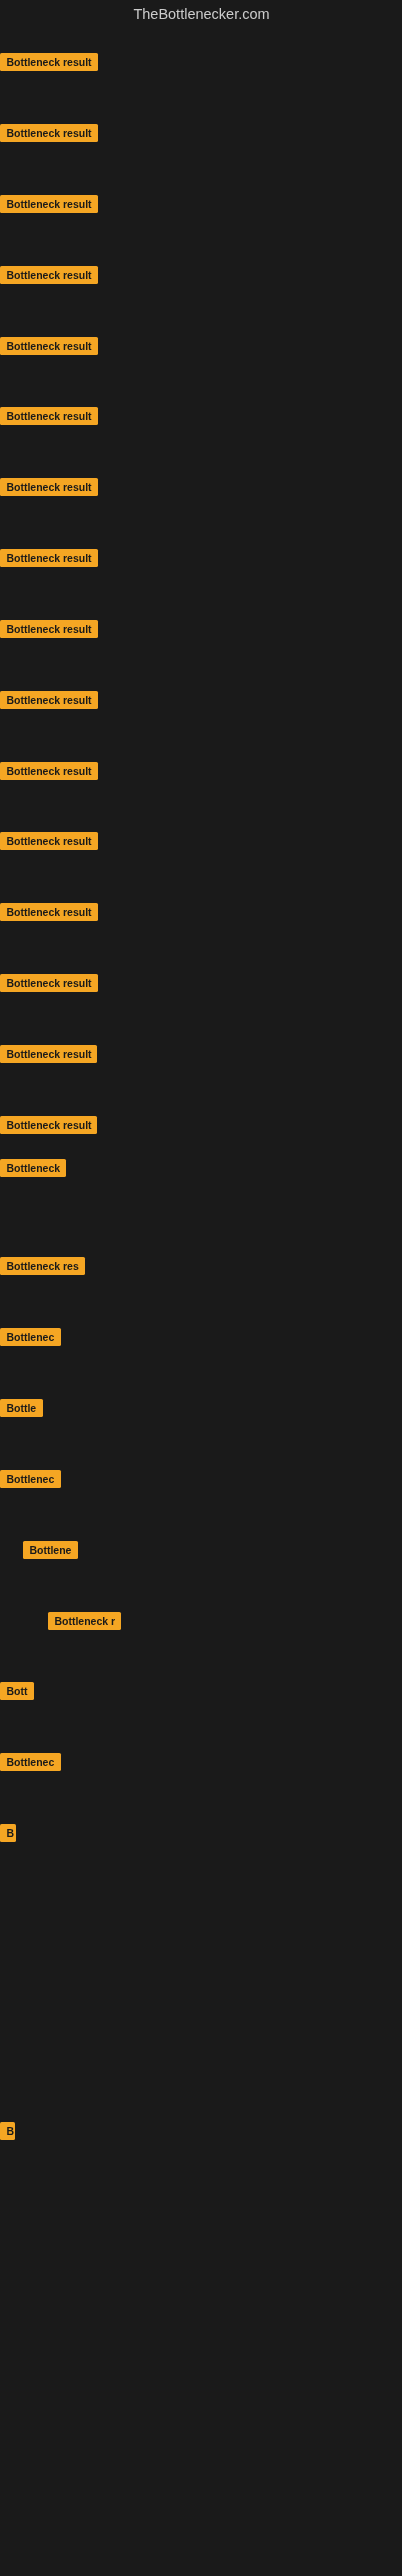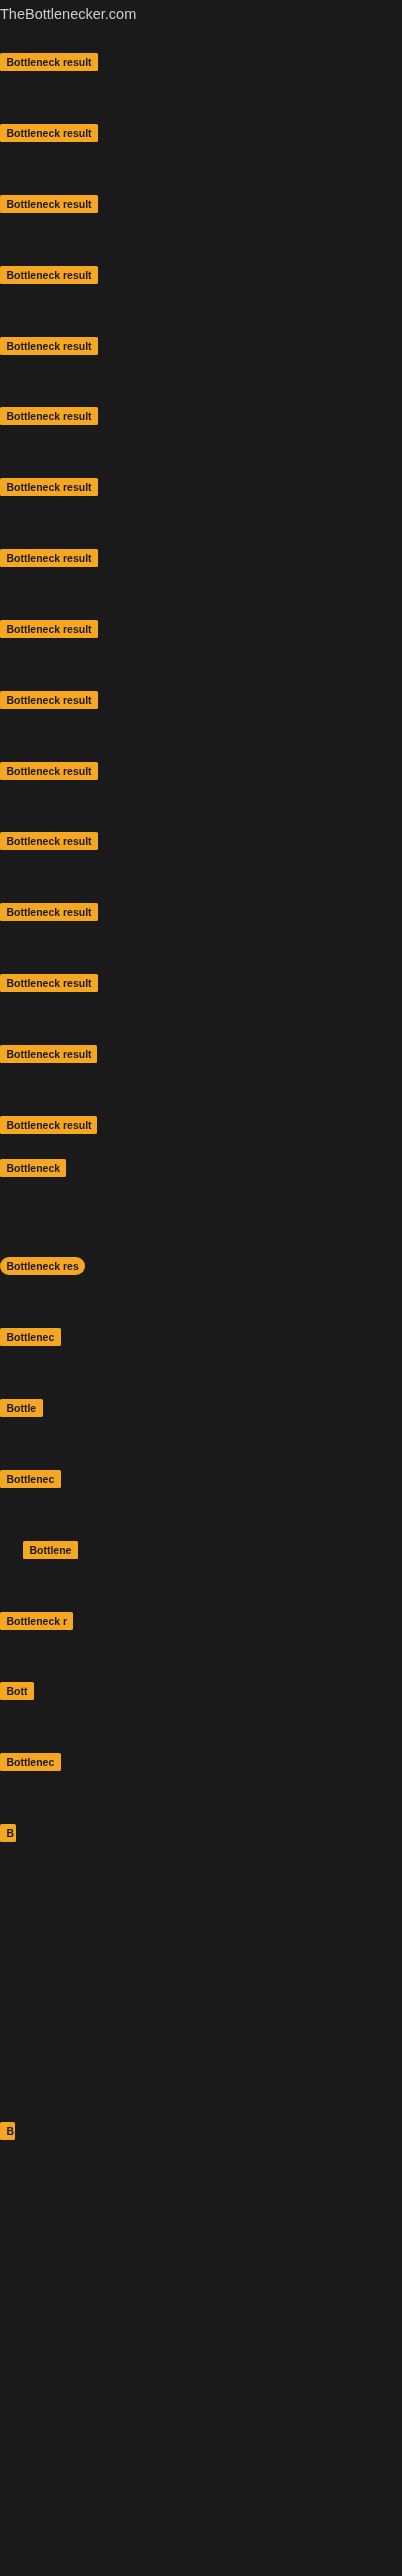--- a/index.html
+++ b/index.html
@@ -10,20 +10,21 @@
 
     body {
       width: 403px;
       min-height: 2576px;
       background-color: #1a1a1a;
       font-family: Arial, sans-serif;
       position: relative;
     }
 
     .site-title {
+      text-align: center;
       color: #cccccc;
       font-size: 14.5px;
       padding: 6.4px 0;
       background-color: #1a1a1a;
     }
 
     .bottleneck-item {
       position: absolute;
       left: 0;
     }
@@ -56,24 +57,24 @@
     <div class="bottleneck-item" style="top: 520px; left: 0px;"><span class="bottleneck-badge" style="max-width: 105px;">Bottleneck result</span></div>
     <div class="bottleneck-item" style="top: 591px; left: 0px;"><span class="bottleneck-badge" style="max-width: 105px;">Bottleneck result</span></div>
     <div class="bottleneck-item" style="top: 662px; left: 0px;"><span class="bottleneck-badge" style="max-width: 105px;">Bottleneck result</span></div>
     <div class="bottleneck-item" style="top: 733px; left: 0px;"><span class="bottleneck-badge" style="max-width: 105px;">Bottleneck result</span></div>
     <div class="bottleneck-item" style="top: 803px; left: 0px;"><span class="bottleneck-badge" style="max-width: 105px;">Bottleneck result</span></div>
     <div class="bottleneck-item" style="top: 874px; left: 0px;"><span class="bottleneck-badge" style="max-width: 105px;">Bottleneck result</span></div>
     <div class="bottleneck-item" style="top: 945px; left: 0px;"><span class="bottleneck-badge" style="max-width: 105px;">Bottleneck result</span></div>
     <div class="bottleneck-item" style="top: 1016px; left: 0px;"><span class="bottleneck-badge" style="max-width: 97px;">Bottleneck result</span></div>
     <div class="bottleneck-item" style="top: 1087px; left: 0px;"><span class="bottleneck-badge" style="max-width: 97px;">Bottleneck result</span></div>
     <div class="bottleneck-item" style="top: 1130px; left: 0px;"><span class="bottleneck-badge" style="max-width: 72px;">Bottleneck</span></div>
-    <div class="bottleneck-item" style="top: 1228px; left: 0px;"><span class="bottleneck-badge" style="max-width: 89px; border-radius: 9px;">Bottleneck res</span></div>
+    <div class="bottleneck-item" style="top: 1228px; left: 0px;"><span class="bottleneck-badge" style="max-width: 89px;">Bottleneck res</span></div>
     <div class="bottleneck-item" style="top: 1299px; left: 0px;"><span class="bottleneck-badge" style="max-width: 64px;">Bottlenec</span></div>
     <div class="bottleneck-item" style="top: 1370px; left: 0px;"><span class="bottleneck-badge" style="max-width: 44px;">Bottle</span></div>
     <div class="bottleneck-item" style="top: 1441px; left: 0px;"><span class="bottleneck-badge" style="max-width: 64px;">Bottlenec</span></div>
     <div class="bottleneck-item" style="top: 1512px; left: 0px;"><span class="bottleneck-badge" style="max-width: 58px; margin-left: 23px;">Bottlene</span></div>
-    <div class="bottleneck-item" style="top: 1583px; left: 0px;"><span class="bottleneck-badge" style="max-width: 81px;">Bottleneck r</span></div>
+    <div class="bottleneck-item" style="top: 1583px; left: 0px; padding-left: 48px;"><span class="bottleneck-badge" style="max-width: 81px;">Bottleneck r</span></div>
     <div class="bottleneck-item" style="top: 1653px; left: 0px;"><span class="bottleneck-badge" style="max-width: 36px;">Bott</span></div>
     <div class="bottleneck-item" style="top: 1724px; left: 0px;"><span class="bottleneck-badge" style="max-width: 64px;">Bottlenec</span></div>
     <div class="bottleneck-item" style="top: 1795px; left: 0px;"><span class="bottleneck-badge" style="max-width: 16px;">B</span></div>
     <div class="bottleneck-item" style="top: 2093px; left: 0px;"><span class="bottleneck-badge" style="max-width: 14.5px;">B</span></div>
   </div>
 
 
 </body></html>

